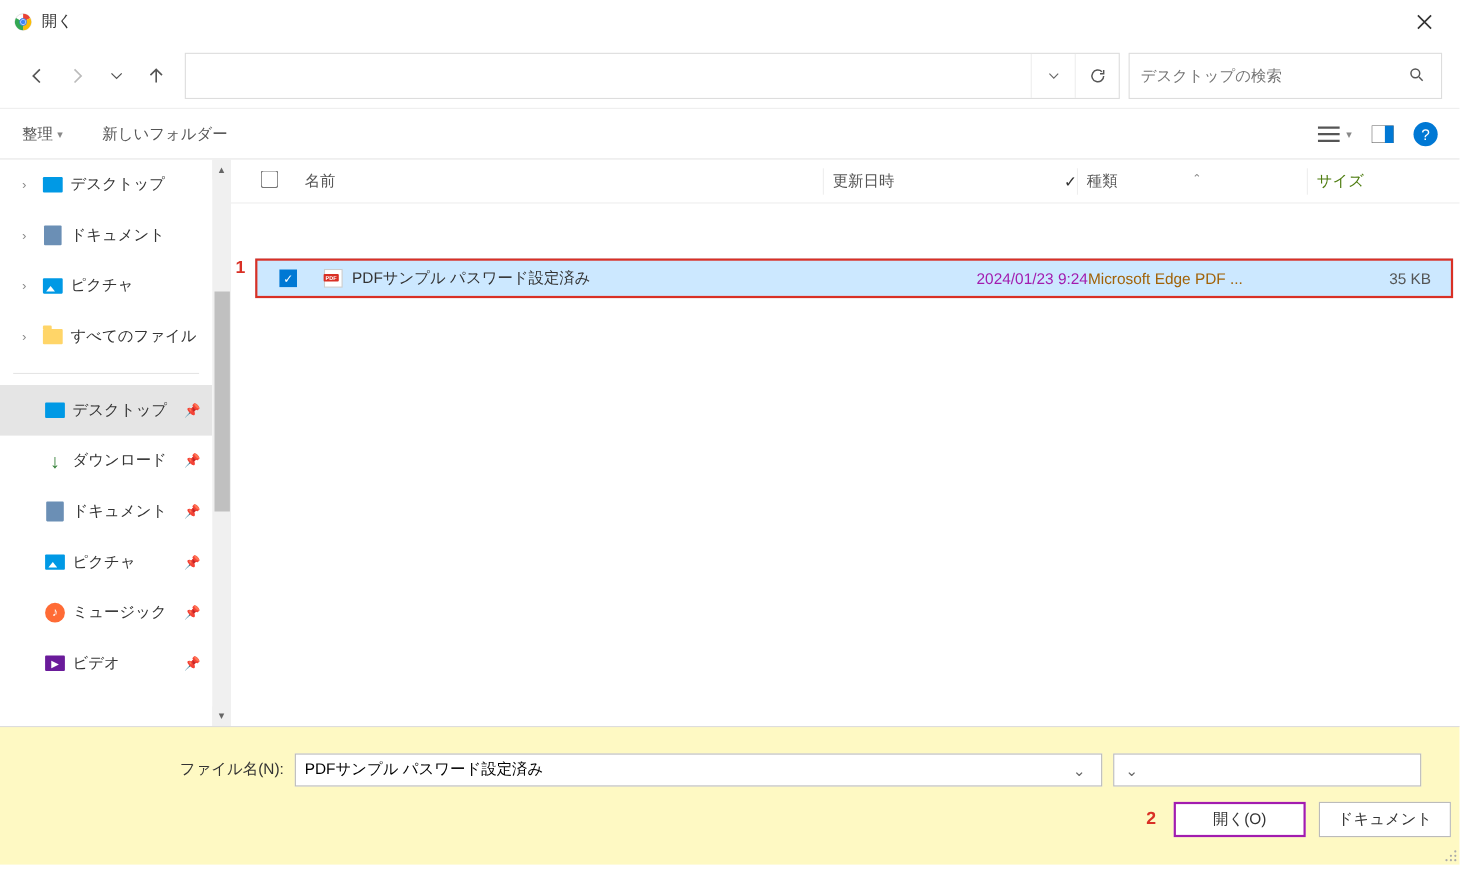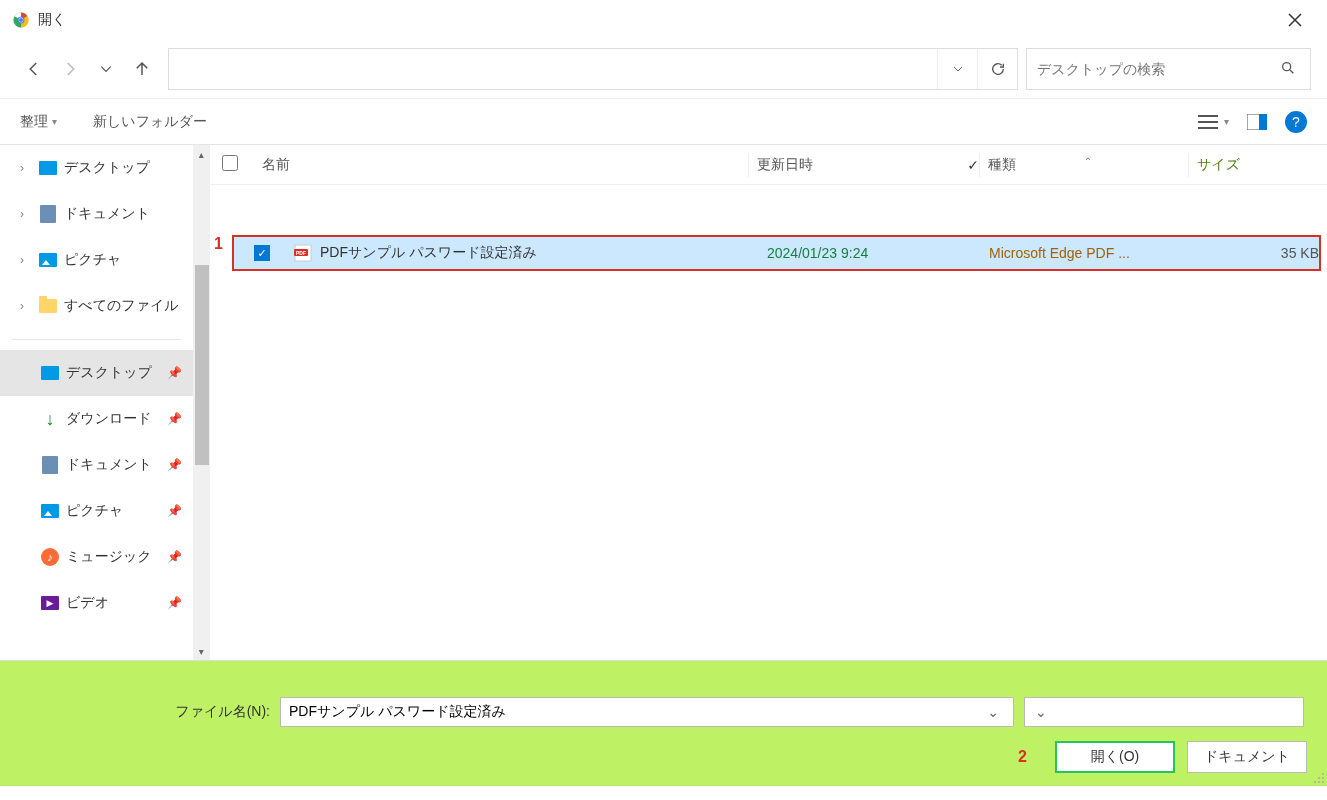--- a/index.html
+++ b/index.html
@@ -38,53 +38,53 @@
     .tree-item { height: 46px; display: flex; align-items: center; padding-left: 12px; cursor: pointer; gap: 6px; }
     .tree-item.selected { background: #e5e5e5; }
     .tree-item .chevron { width: 20px; color: #888; font-size: 12px; text-align: center; }
     .tree-item .icon { width: 20px; height: 20px; display: flex; align-items: center; justify-content: center; }
     .tree-item .label { font-size: 14px; color: #333; white-space: nowrap; overflow: hidden; }
     .tree-item .pin { margin-left: auto; margin-right: 10px; color: #aaa; font-size: 12px; }
     .tree-separator { height: 1px; background: #e5e5e5; margin: 10px 12px; }
     .tree-indent { padding-left: 40px !important; }
     
     .filelist { flex: 1; display: flex; flex-direction: column; }
-    .columns { height: 40px; display: flex; align-items: center; border-bottom: 1px solid #eee; padding-left: 12px; }
+    .columns { height: 40px; display: flex; align-items: center; border-bottom: 1px solid #eee; padding-left: 27px; }
     .col-check { width: 40px; }
     .col-check input { width: 16px; height: 16px; }
     .col-name { flex: 1; color: #555; display: flex; align-items: center; gap: 6px; }
     .col-date { width: 222px; color: #555; display: flex; align-items: center; }
     .col-type { width: 200px; color: #555; display: flex; align-items: center; gap: 6px; }
     .col-size { width: 130px; color: #4d7c0f; display: flex; align-items: center; }
     .col-sep { width: 1px; height: 24px; background: #eee; margin-right: 8px; }
     .sort-check { color: #333; }
     .sort-arrow { position: absolute; top: 0; font-size: 10px; color: #888; width: 100%; text-align: center; }
     
     .file-rows { flex: 1; padding-top: 12px; position: relative; }
     .spacer-row { height: 38px; }
     .file-row { height: 36px; display: flex; align-items: center; padding-left: 20px; background: #cce8ff; border: 2px solid #d93025; position: relative; }
     .row-annotation { position: absolute; left: -18px; color: #d93025; font-weight: bold; font-size: 16px; }
     .file-row .chk { width: 40px; display: flex; align-items: center; }
     .file-row .chk-box { width: 16px; height: 16px; background: #0078d4; display: flex; align-items: center; justify-content: center; color: #fff; font-size: 11px; }
     .file-row .fname { flex: 1; display: flex; align-items: center; gap: 8px; }
-    .file-row .fdate { width: 222px; color: #15803d; }
+    .file-row .fdate { width: 222px; color: #a21caf; text-align: right; }
     .file-row .ftype { width: 200px; color: #a16207; }
-    .file-row .fsize { width: 130px; color: #555; text-align: right; }
+    .file-row .fsize { width: 130px; color: #555; text-align: right; padding-right: 18px; }
     .pdf-icon { width: 18px; height: 18px; position: relative; }
     
-    .footer { height: 126px; background: #bef264; border-top: 1px solid #ddd; padding: 20px; position: relative; }
+    .footer { height: 126px; background: #fef9c3; border-top: 1px solid #ddd; padding: 8px; position: relative; }
     .footer-row1 { display: flex; align-items: center; gap: 10px; margin-top: 16px; }
     .fn-label { width: 250px; text-align: right; color: #333; }
     .fn-input { flex: 1; max-width: 734px; height: 30px; border: 1px solid #bbb; padding: 0 8px; background: #fff; display: flex; align-items: center; }
     .fn-input input { flex: 1; border: none; outline: none; font-size: 14px; }
     .fn-dd { width: 24px; text-align: center; color: #666; cursor: pointer; }
     .filter-dd { width: 280px; height: 30px; border: 1px solid #bbb; padding: 0 10px; background: #fff; display: flex; align-items: center; cursor: pointer; }
     .footer-row2 { display: flex; justify-content: flex-end; gap: 12px; margin-top: 14px; align-items: center; }
     .btn { width: 120px; height: 32px; border: 1px solid #bbb; background: #fff; display: flex; align-items: center; justify-content: center; cursor: pointer; }
-    .btn.primary { border: 2px solid #22c55e; margin-left: 12px; }
+    .btn.primary { border: 2px solid #a21caf; }
     .btn-annotation { color: #d93025; font-weight: bold; font-size: 16px; margin-right: 4px; }
     
     .folder-ico { width: 18px; height: 14px; background: #ffd568; border-radius: 1px; position: relative; }
     .folder-ico::before { content: ''; position: absolute; top: -3px; left: 0; width: 8px; height: 3px; background: #ffd568; border-radius: 1px 1px 0 0; }
     .desktop-ico { width: 18px; height: 14px; background: #0099e5; border-radius: 1px; }
     .doc-ico { width: 16px; height: 18px; background: #6b8fb5; border-radius: 1px; }
     .pic-ico { width: 18px; height: 14px; background: #0099e5; border-radius: 1px; position: relative; }
     .pic-ico::after { content: ''; position: absolute; bottom: 2px; left: 3px; width: 0; height: 0; border-left: 4px solid transparent; border-right: 4px solid transparent; border-bottom: 5px solid #fff; }
     .dl-ico { color: #2e7d32; font-size: 18px; font-weight: bold; }
     .music-ico { width: 18px; height: 18px; background: #ff6b35; border-radius: 50%; display: flex; align-items: center; justify-content: center; color: #fff; font-size: 11px; }

